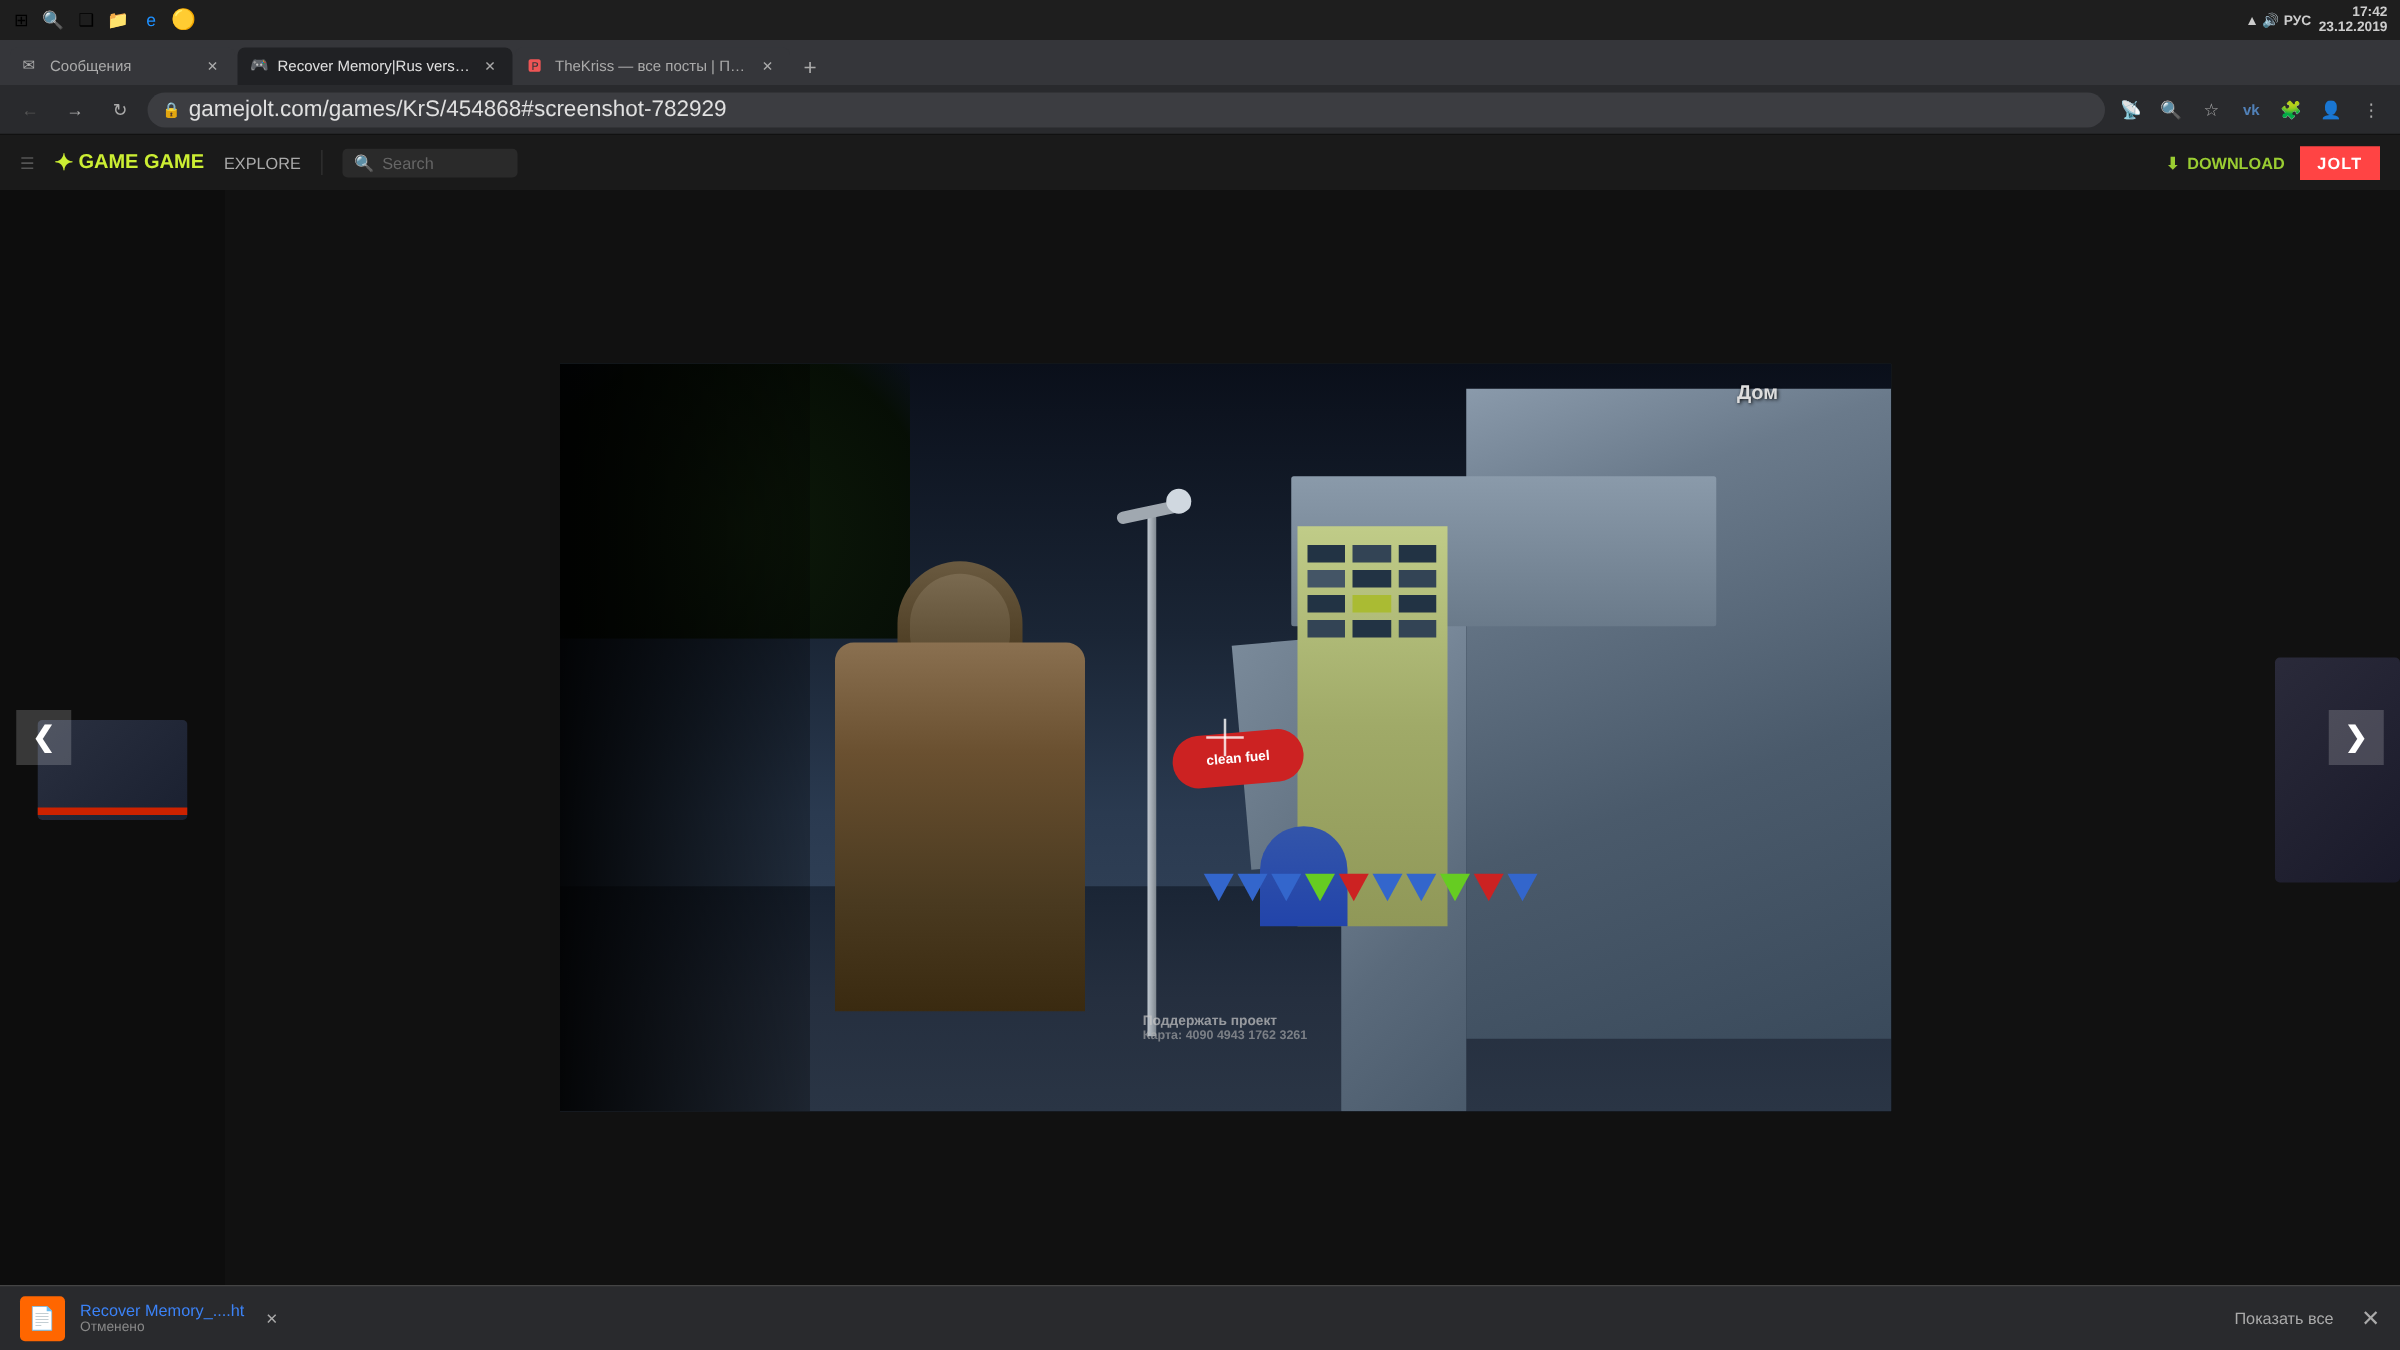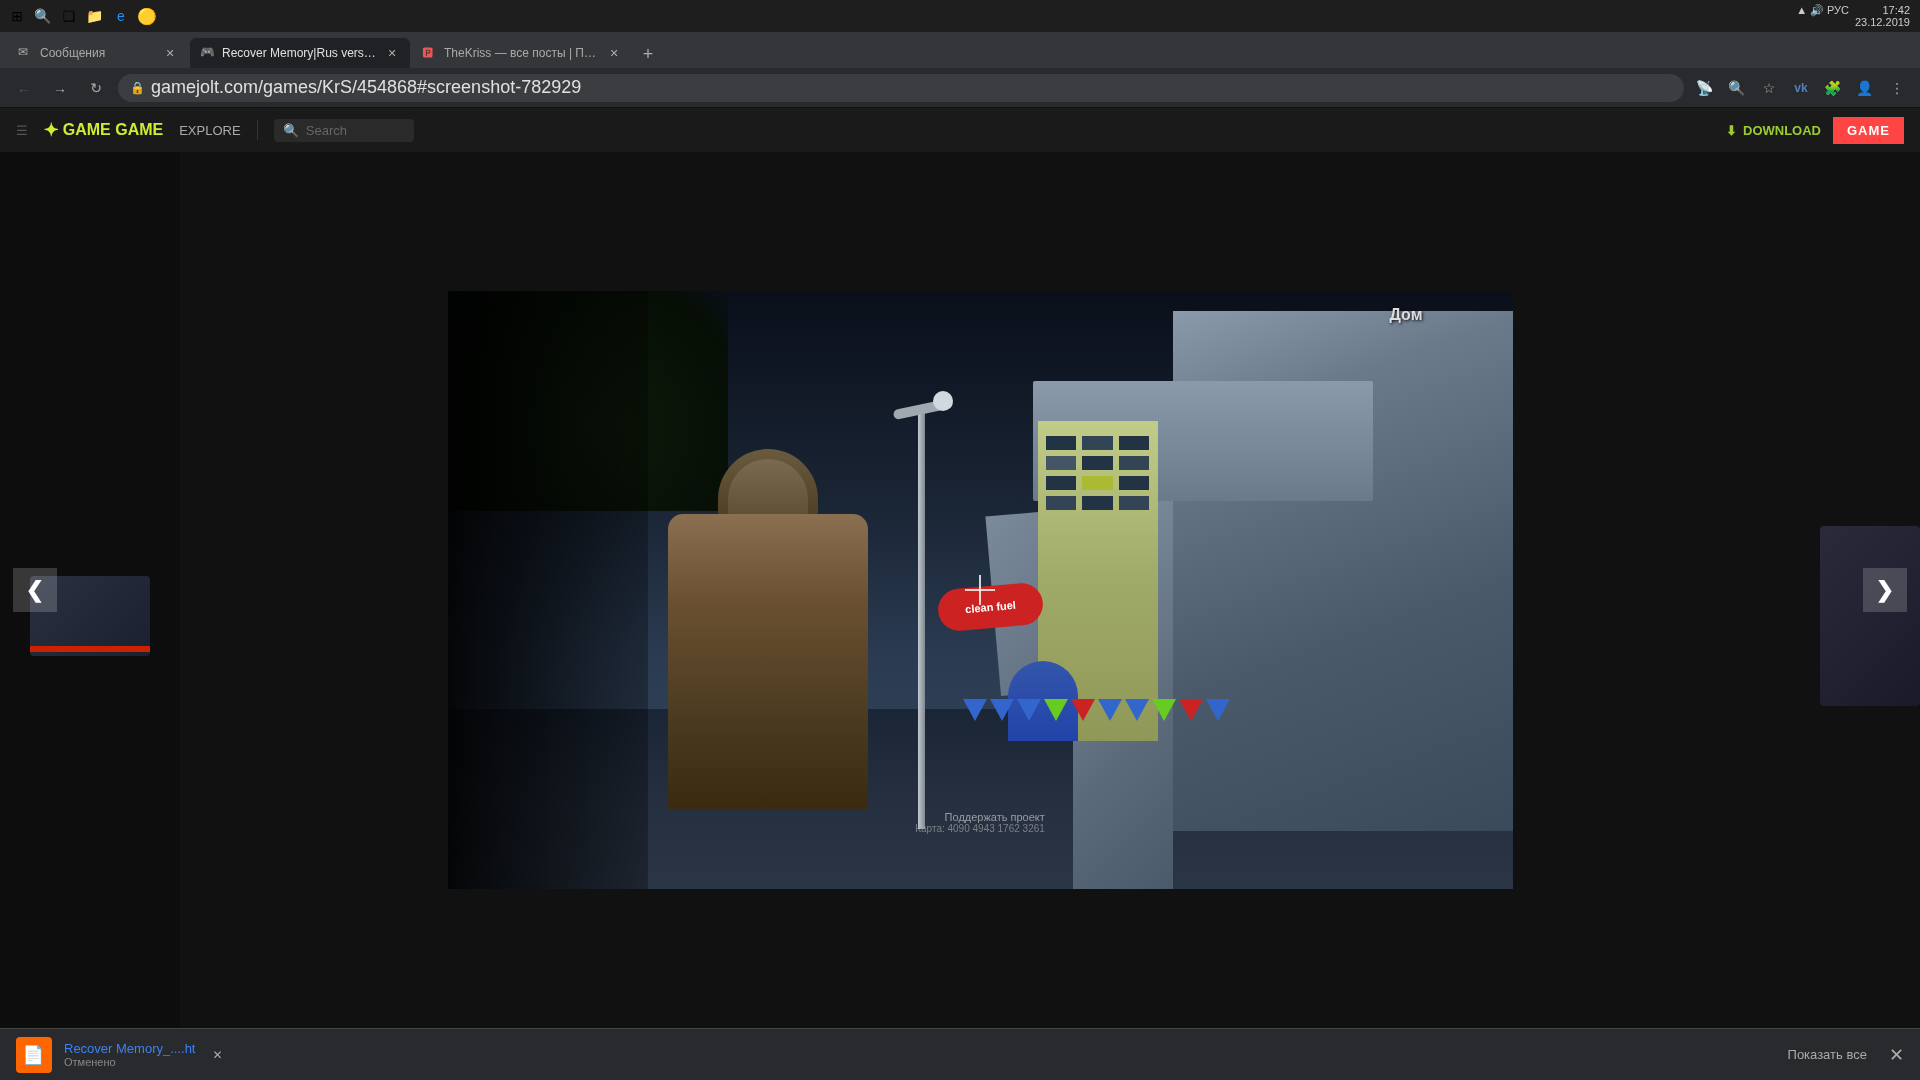--- a/index.html
+++ b/index.html
@@ -29,24 +29,26 @@
     }
     .taskbar-icon {
       width: 22px; height: 22px;
       display: flex; align-items: center; justify-content: center;
       font-size: 14px;
       cursor: pointer;
     }
     .taskbar-spacer { flex: 1; }
     .taskbar-right {
       display: flex;
+      align-items: center;
       gap: 6px;
       padding: 0 10px;
       font-size: 12px;
       color: #ccc;
+      font-weight: bold;
     }
     .taskbar-time {
       text-align: right;
       font-size: 11px;
       color: #ccc;
     }
 
     
     .browser {
       position: absolute;
@@ -506,21 +508,21 @@
       <div class="gj-search">
         <span>🔍</span>
         <span>Search</span>
       </div>
       <div class="gj-nav-spacer"></div>
       <div class="gj-nav-right">
         <button class="gj-download-btn">
           <span>⬇</span>
           <span>DOWNLOAD</span>
         </button>
-        <button class="gj-close-btn">GAME</button>
+        <button class="gj-close-btn">JOLT</button>
       </div>
     </div>
 
     <div class="thumb-sidebar">
       <div class="thumb-img">
         <div style="width:100%;height:100%;background:linear-gradient(135deg,#2a3040 0%,#1a2030 100%);"></div>
         <div class="thumb-overlay"></div>
       </div>
     </div>
 
@@ -621,21 +623,21 @@
             <div style="width:0;height:0;border-left:12px solid transparent;border-right:12px solid transparent;border-top:22px solid #3366cc;"></div>
           </div>
 
           <div style="position:absolute;left:50%;top:50%;transform:translate(-50%,-50%);z-index:10;width:30px;height:30px;">
             <div style="position:absolute;top:50%;left:0;right:0;height:2px;background:rgba(255,255,255,0.8);transform:translateY(-50%);"></div>
             <div style="position:absolute;left:50%;top:0;bottom:0;width:2px;background:rgba(255,255,255,0.8);transform:translateX(-50%);"></div>
           </div>
 
           <div style="position:absolute;top:15px;right:90px;color:#ddd;font-size:16px;font-weight:700;text-shadow:1px 1px 3px rgba(0,0,0,0.9);z-index:10;font-family:Arial;">Дом</div>
 
-          <div style="position:absolute;bottom:55px;left:50%;transform:translateX(-50%);text-align:right;z-index:10;white-space:nowrap;">
+          <div style="position:absolute;bottom:55px;left:50%;transform:translateX(-50%);text-align:left;z-index:10;white-space:nowrap;font-weight:bold;">
             <div style="color:rgba(200,200,200,0.7);font-size:11px;font-family:Arial;">Поддержать проект</div>
             <div style="color:rgba(180,180,180,0.6);font-size:10px;font-family:Arial;">Карта: 4090 4943 1762 3261</div>
           </div>
 
 
         </div>
       </div>
     </div>
 
     <div class="download-bar">

